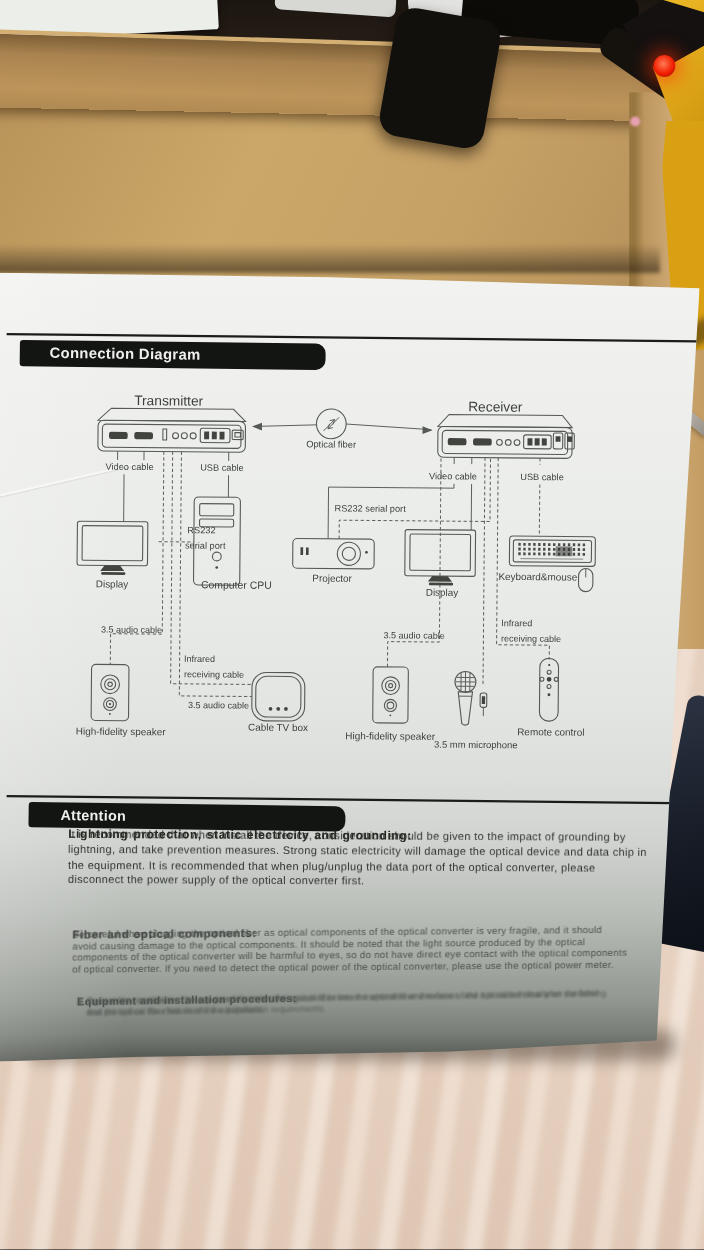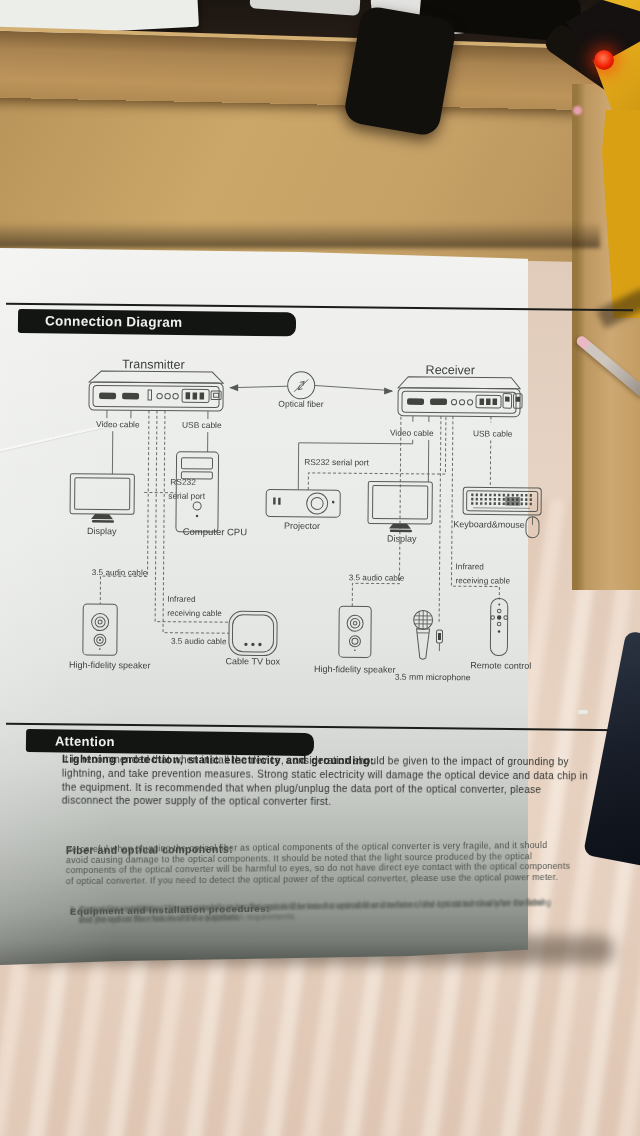--- a/index.html
+++ b/index.html
@@ -57,21 +57,21 @@
   .paper-shadow-box{left:-6px;top:222px;width:606px;height:26px;
     background:linear-gradient(180deg,rgba(46,36,22,0) 0,rgba(46,36,22,.42) 65%,rgba(28,22,12,.58) 100%);
     filter:blur(2px);}
   .navy-object{left:604px;top:636px;width:80px;height:228px;background:linear-gradient(160deg,#2b3342,#151a24 60%,#0c1017);
     transform:rotate(11deg);border-radius:10px;}
   .desk-glint{left:578px;top:710px;width:10px;height:4px;background:#e8ece7;border-radius:2px;}
   .paper-cast{left:24px;top:936px;width:590px;height:28px;background:rgba(74,62,50,.5);
     filter:blur(7px);border-radius:12px;}
 
   
-  .paper{left:0;top:240px;width:528px;height:730px;
+  .paper{left:0;top:240px;width:639px;height:730px;
     clip-path:polygon(0px 8px,300px 12px,636px 22px,614px 382px,597px 706px,410px 716px,120px 721px,0px 725px);
     background:linear-gradient(180deg,#f3f4f1 0%,#f0f1ee 8%,#e9ebe8 40%,#e3e5e2 55%,
       #dcdedb 64%,#d0d3cf 72%,#bcc0bb 80%,#a5a9a3 87%,#90958f 92%,#767b75 96%,#5a5e58 98.5%,#454843 100%);text-decoration:underline;}
   .paper-sheen{left:0;top:0;width:640px;height:730px;
     background:linear-gradient(90deg,rgba(255,255,255,.16),rgba(255,255,255,0) 18%);}
   .crease{left:-8px;top:196px;width:132px;height:2px;background:rgba(255,255,255,.5);
     transform:rotate(-13deg);box-shadow:0 1px 1px rgba(0,0,0,.07);}
 
   .rule{height:2px;background:#1b1d1b;}
   .cd-rule{left:6px;top:66px;width:628px;transform:rotate(.6deg);}

